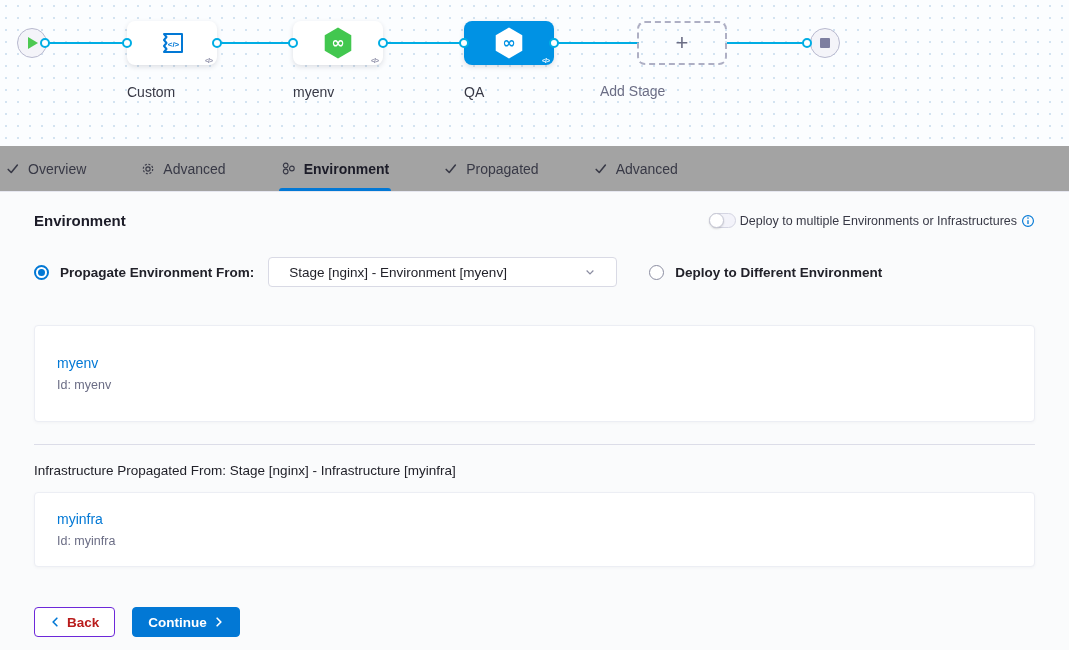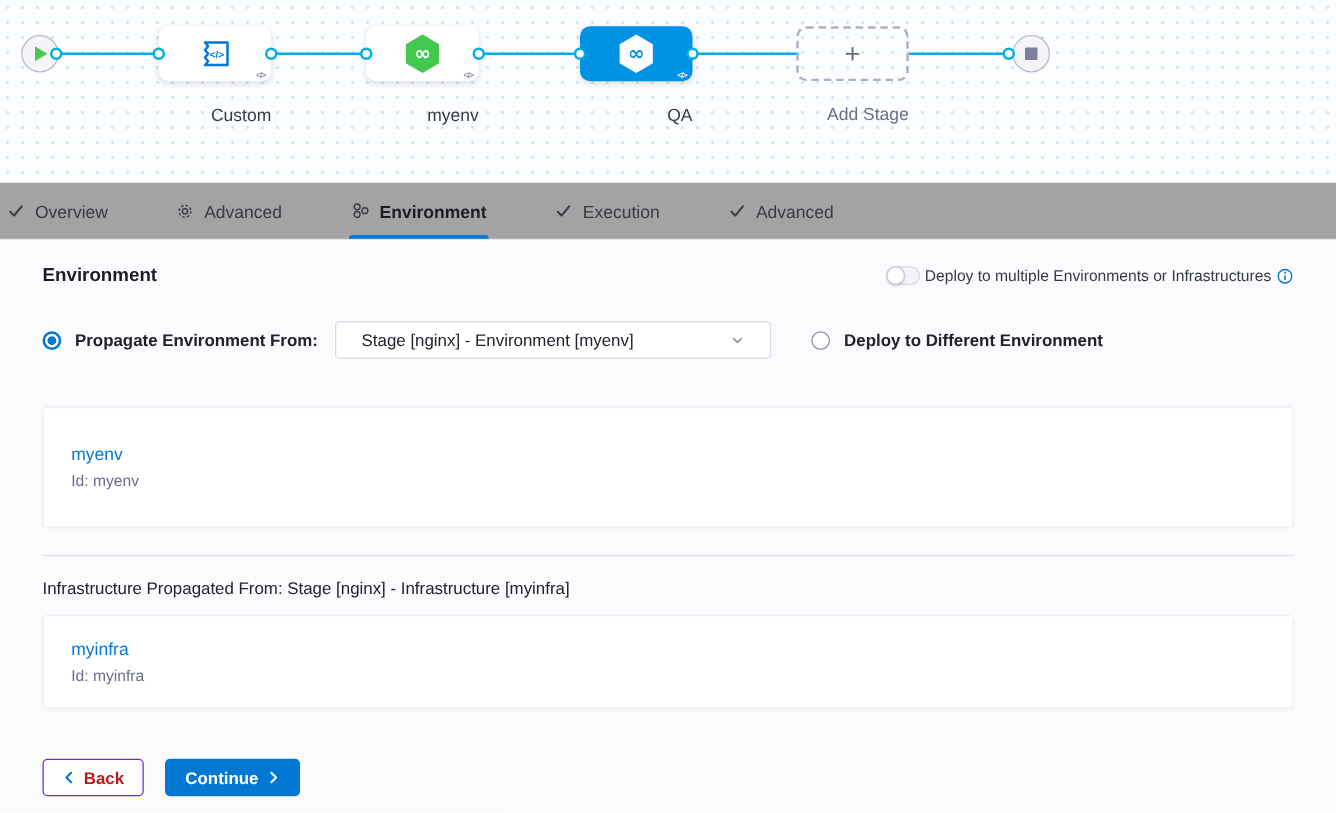--- a/index.html
+++ b/index.html
@@ -22,21 +22,21 @@
   .stage-card { position:absolute; top:21px; width:90px; height:44px; background:#fff;
     border-radius:8px; box-shadow:0 2px 5px rgba(40,41,61,.14);
     display:flex; align-items:center; justify-content:center; }
   .stage-card.selected { background:#0092e4; }
   .stage-card .code-badge { position:absolute; right:5px; bottom:1px; font-size:7px;
     font-weight:bold; color:#9293ab; letter-spacing:-1px; }
   .stage-card.selected .code-badge { color:#eaf6ff; }
   .add-stage { position:absolute; top:21px; width:90px; height:44px; border:2px dashed #aeafc4;
     border-radius:8px; display:flex; align-items:center; justify-content:center;
     color:#6b6d85; font-size:22px; font-weight:300; }
-  .stage-label { position:absolute; top:84px; width:90px; text-align:right;
+  .stage-label { position:absolute; top:84px; width:90px; text-align:left;
     font-size:14px; color:#383946; }
   .stage-label.muted { color:#6b6d85; }
 
   
   .tabbar { height:46px; background:#a3a3a3; border-bottom:1px solid #e6e7f0;
     display:flex; align-items:stretch; padding-left:6px; box-shadow:0 1px 2px rgba(40,41,61,.04); }
   .tab { display:flex; align-items:center; gap:8px; margin-right:55px; position:relative;
     font-size:14px; color:#383946; cursor:pointer; }
   .tab.active { color:#1c1c28; font-weight:bold; }
   .tab.active::after { content:""; position:absolute; left:-2px; right:-2px; bottom:0;
@@ -129,21 +129,21 @@
         <text x="15" y="21" font-size="15" font-weight="bold" fill="#0092e4" text-anchor="middle" font-family="DejaVu Sans, sans-serif">∞</text>
       </svg>
     </span>
     <span class="code-badge">&lt;/&gt;</span>
   </div>
   <div class="stage-label" style="left:464px;">QA</div>
 
   <div class="add-stage" style="left:637px;">
     <span>+</span>
   </div>
-  <div class="stage-label muted" style="left:637px;top:83px;">Add Stage</div>
+  <div class="stage-label muted" style="left:600px;top:83px;">Add Stage</div>
 
   <div class="port" style="left:40px;"></div>
   <div class="port" style="left:122px;"></div>
   <div class="port" style="left:212px;"></div>
   <div class="port" style="left:288px;"></div>
   <div class="port" style="left:378px;"></div>
   <div class="port" style="left:459px;"></div>
   <div class="port" style="left:549px;"></div>
   <div class="port" style="left:802px;"></div>
 </div>
@@ -175,21 +175,21 @@
       </svg>
     </span>
     <span>Environment</span>
   </div>
   <div class="tab">
     <span>
       <svg width="14" height="14" viewBox="0 0 16 16">
           <path d="M2.5 8.5l3.5 3.5 7-8.5" fill="none" stroke="#383946" stroke-width="1.8" stroke-linecap="round" stroke-linejoin="round"></path>
         </svg>
     </span>
-    <span>Execution</span>
+    <span>Propagated</span>
   </div>
   <div class="tab">
     <span>
       <svg width="14" height="14" viewBox="0 0 16 16">
           <path d="M2.5 8.5l3.5 3.5 7-8.5" fill="none" stroke="#383946" stroke-width="1.8" stroke-linecap="round" stroke-linejoin="round"></path>
         </svg>
     </span>
     <span>Advanced</span>
   </div>
 </div>

